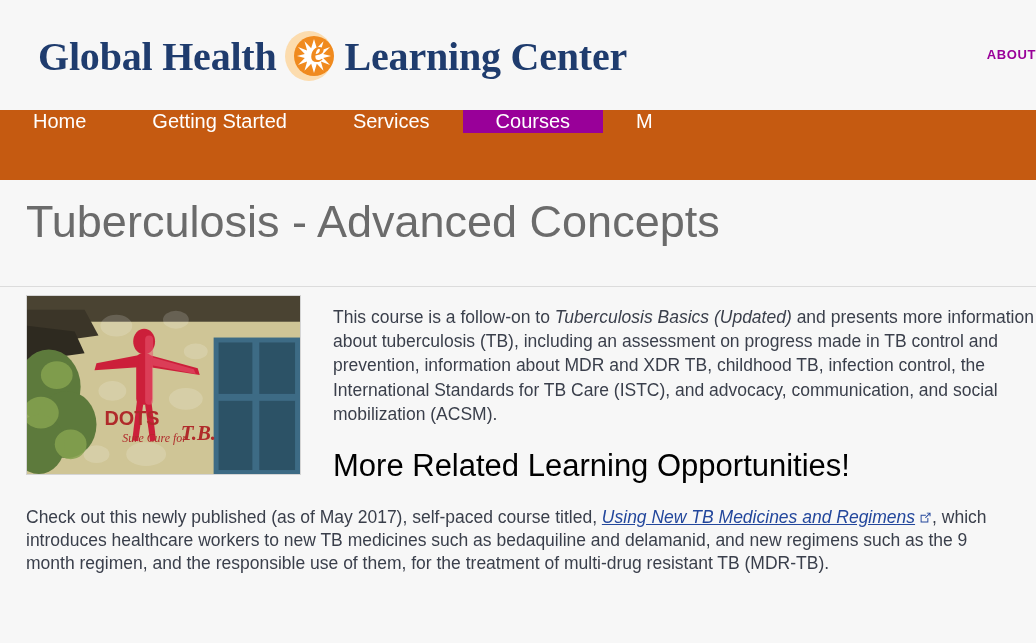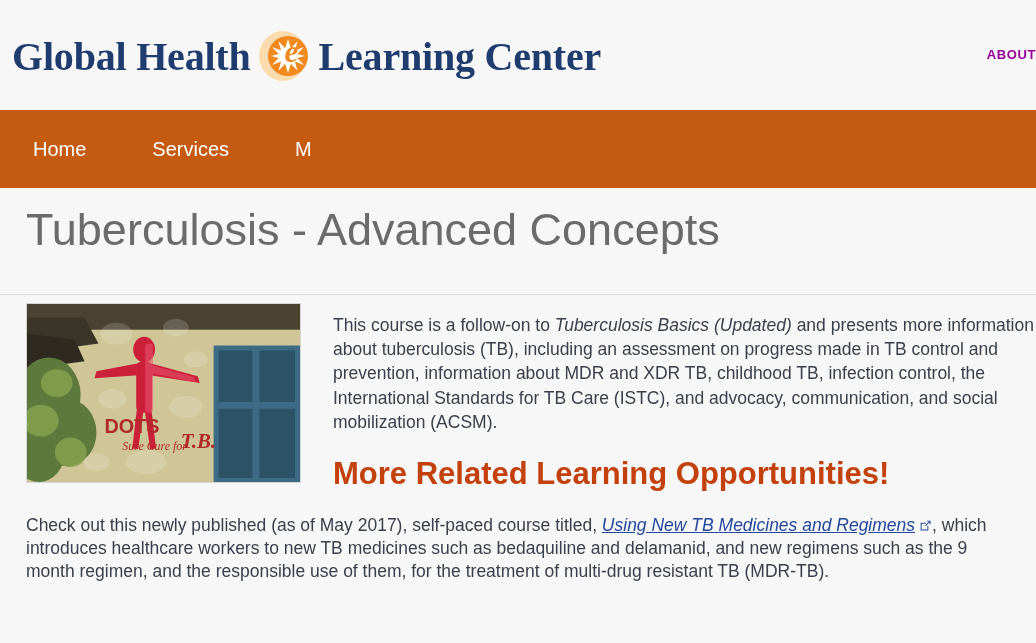--- a/index.html
+++ b/index.html
@@ -11,21 +11,21 @@
   }
 
   
   .header {
     position:relative;
     height:110px;
     background:#f7f7f7;
   }
   .logo {
     position:absolute;
-    left:12px; top:30px;
+    left:38px; top:30px;
     display:flex; align-items:center;
     font-family:"Liberation Serif", serif;
     font-size:40px;
     font-weight:700;
     color:#1f3c6e;
     white-space:nowrap;
     letter-spacing:-0.2px;
   }
   .logo-emblem {
     position:relative;
@@ -64,22 +64,22 @@
     font-weight:700;
     letter-spacing:0.6px;
     color:#990099;
     white-space:nowrap;
     text-decoration:none;
   }
 
   
   .nav {
     display:flex;
-    align-items:center;
-    height:78px;
+    align-items:flex-start;
+    height:70px;
     background:#c55a11;
     overflow:hidden;
   }
   .nav-item {
     display:flex;
     align-items:center;
     padding:0 33px;
     color:#ffffff;
     font-size:20px;
     white-space:nowrap;
@@ -154,22 +154,22 @@
   .intro-text {
     font-size:17.5px;
     line-height:24.2px;
     color:#3a3f4b;
   }
   .intro-text .em { font-style:italic; }
 
   .section-heading {
     margin-top:22px;
     font-size:31px;
-    font-weight:700;
-    color:#c2410c;
+    font-weight:400;
+    color:#000000;
     white-space:nowrap;
   }
 
   .bottom-para {
     margin:22px 26px 8px 26px;
     font-size:17.5px;
     line-height:23.2px;
     color:#3a3f4b;
   }
   .ext-link {
@@ -199,21 +199,23 @@
       </svg>
       <span class="e">e</span>
     </span>
     <span>Learning Center</span>
   </div>
   <a class="header-link">ABOUT</a>
 </div>
 
 <nav class="nav">
   <a class="nav-item">Home</a>
+  <a class="nav-item">Getting Started</a>
   <a class="nav-item">Services</a>
+  <a class="nav-item active">Courses</a>
   <a class="nav-item">M</a>
 </nav>
 
 <div class="title-band">
   <h1 class="page-title">Tuberculosis - Advanced Concepts</h1>
   <div class="notch"></div>
   <div class="divider"></div>
 </div>
 
 <div class="main">

